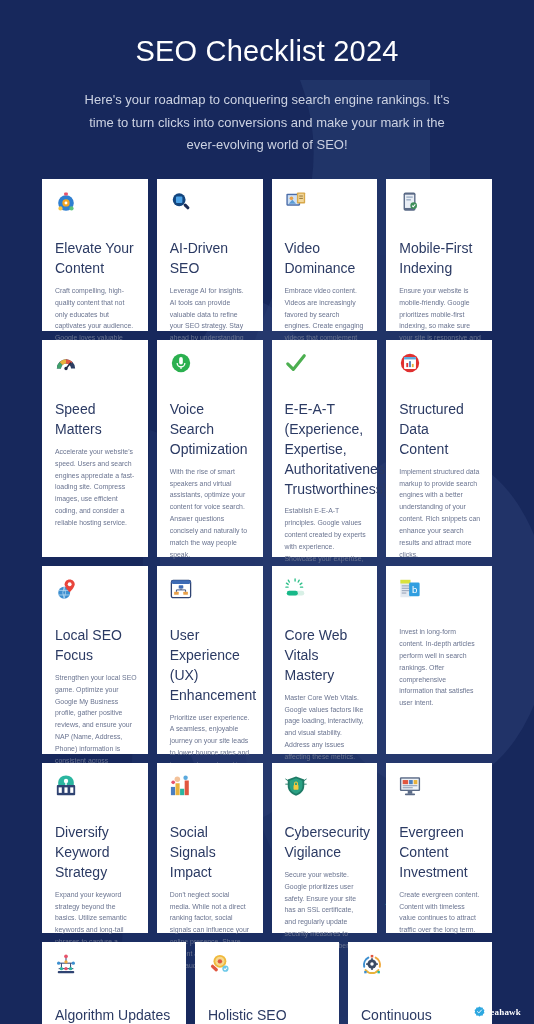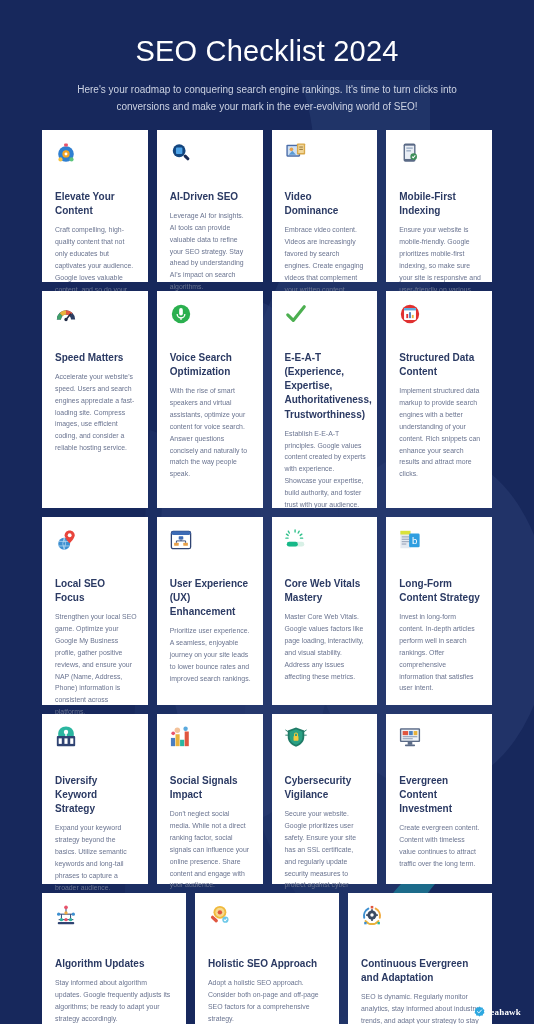--- a/index.html
+++ b/index.html
@@ -37,25 +37,25 @@
   .header-title {
     color: #ffffff;
     font-size: 29px;
     font-weight: 400;
     letter-spacing: 0.2px;
     line-height: 1.2;
     padding-bottom: 12px;
   }
   .header-sub {
     color: #ccd2e2;
-    font-size: 10px;
+    font-size: 13px;
     line-height: 1.75;
     font-weight: 400;
     max-width: 380px;
-    margin: 0 auto;
+    margin: 8px auto;
   }
 
   
   .grid {
     padding: 14px 38px 0 38px;
   }
   .row {
     display: flex;
     gap: 9px;
     margin-bottom: 9px;
@@ -78,22 +78,22 @@
     width: 22px;
     height: 22px;
     margin-bottom: 26px;
     flex: none;
     line-height: 0;
   }
   .row-5 .card-icon { margin-bottom: 30px; }
 
   .card-title {
     color: #2b3a63;
-    font-size: 10px;
-    font-weight: 700;
+    font-size: 14px;
+    font-weight: 400;
     line-height: 1.42;
     margin-bottom: 6px;
   }
   .card-body {
     color: #6a7490;
     font-size: 6.9px;
     line-height: 1.72;
     font-weight: 400;
   }
 
@@ -306,21 +306,20 @@
               <g fill="#9aa7bb">
                 <rect x="3" y="8" width="8" height="1.2"></rect>
                 <rect x="3" y="10.6" width="8" height="1.2"></rect>
                 <rect x="3" y="13.2" width="8" height="1.2"></rect>
                 <rect x="3" y="15.8" width="5" height="1.2"></rect>
               </g>
               <rect x="11" y="5" width="11.5" height="15" rx="1.5" fill="#2f9ee0"></rect>
               <text x="17" y="16.5" font-size="10.5" font-family="Liberation Sans, sans-serif" fill="#ffffff" text-anchor="middle">b</text>
             </svg>
         </div>
-        <div class="card-title">Long-Form Content Strategy</div>
         <div class="card-body">Invest in long-form content. In-depth articles perform well in search rankings. Offer comprehensive information that satisfies user intent.</div>
       </div>
     </div>
 
     <div class="row row-4">
       <div class="card">
         <div class="card-icon">
           <svg viewBox="0 0 24 24" width="22" height="22">
               <rect x="2" y="11" width="20" height="11" rx="1" fill="#2f4372"></rect>
               <rect x="4" y="13.5" width="3.4" height="6" fill="#ffffff"></rect>

